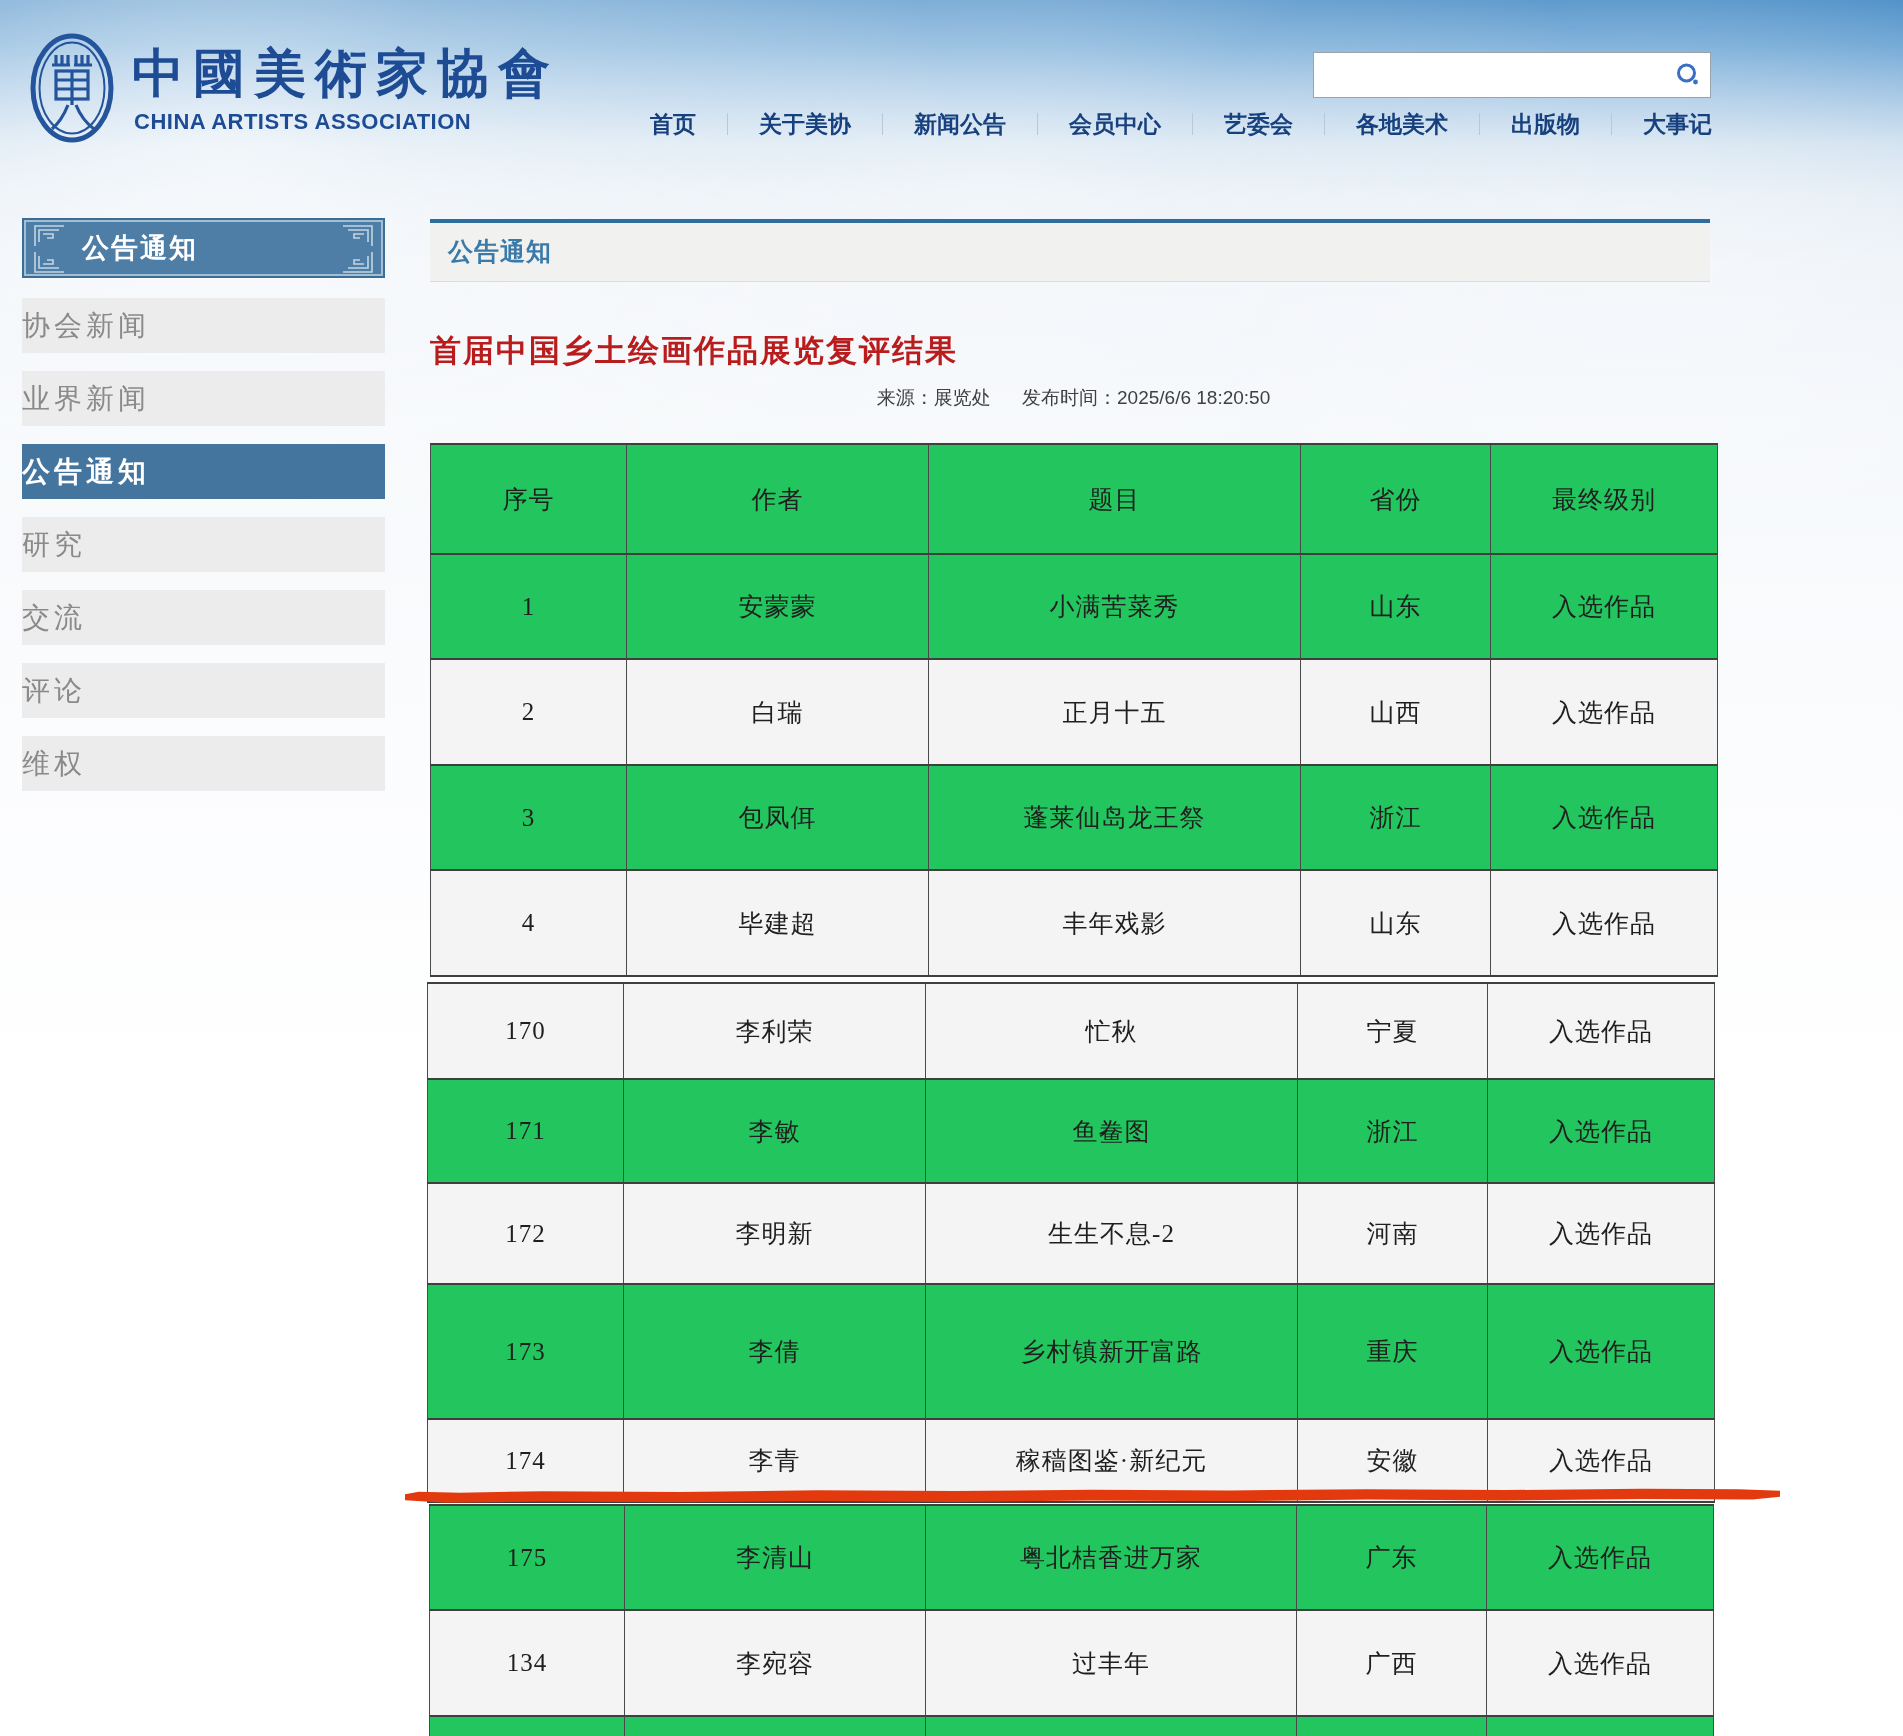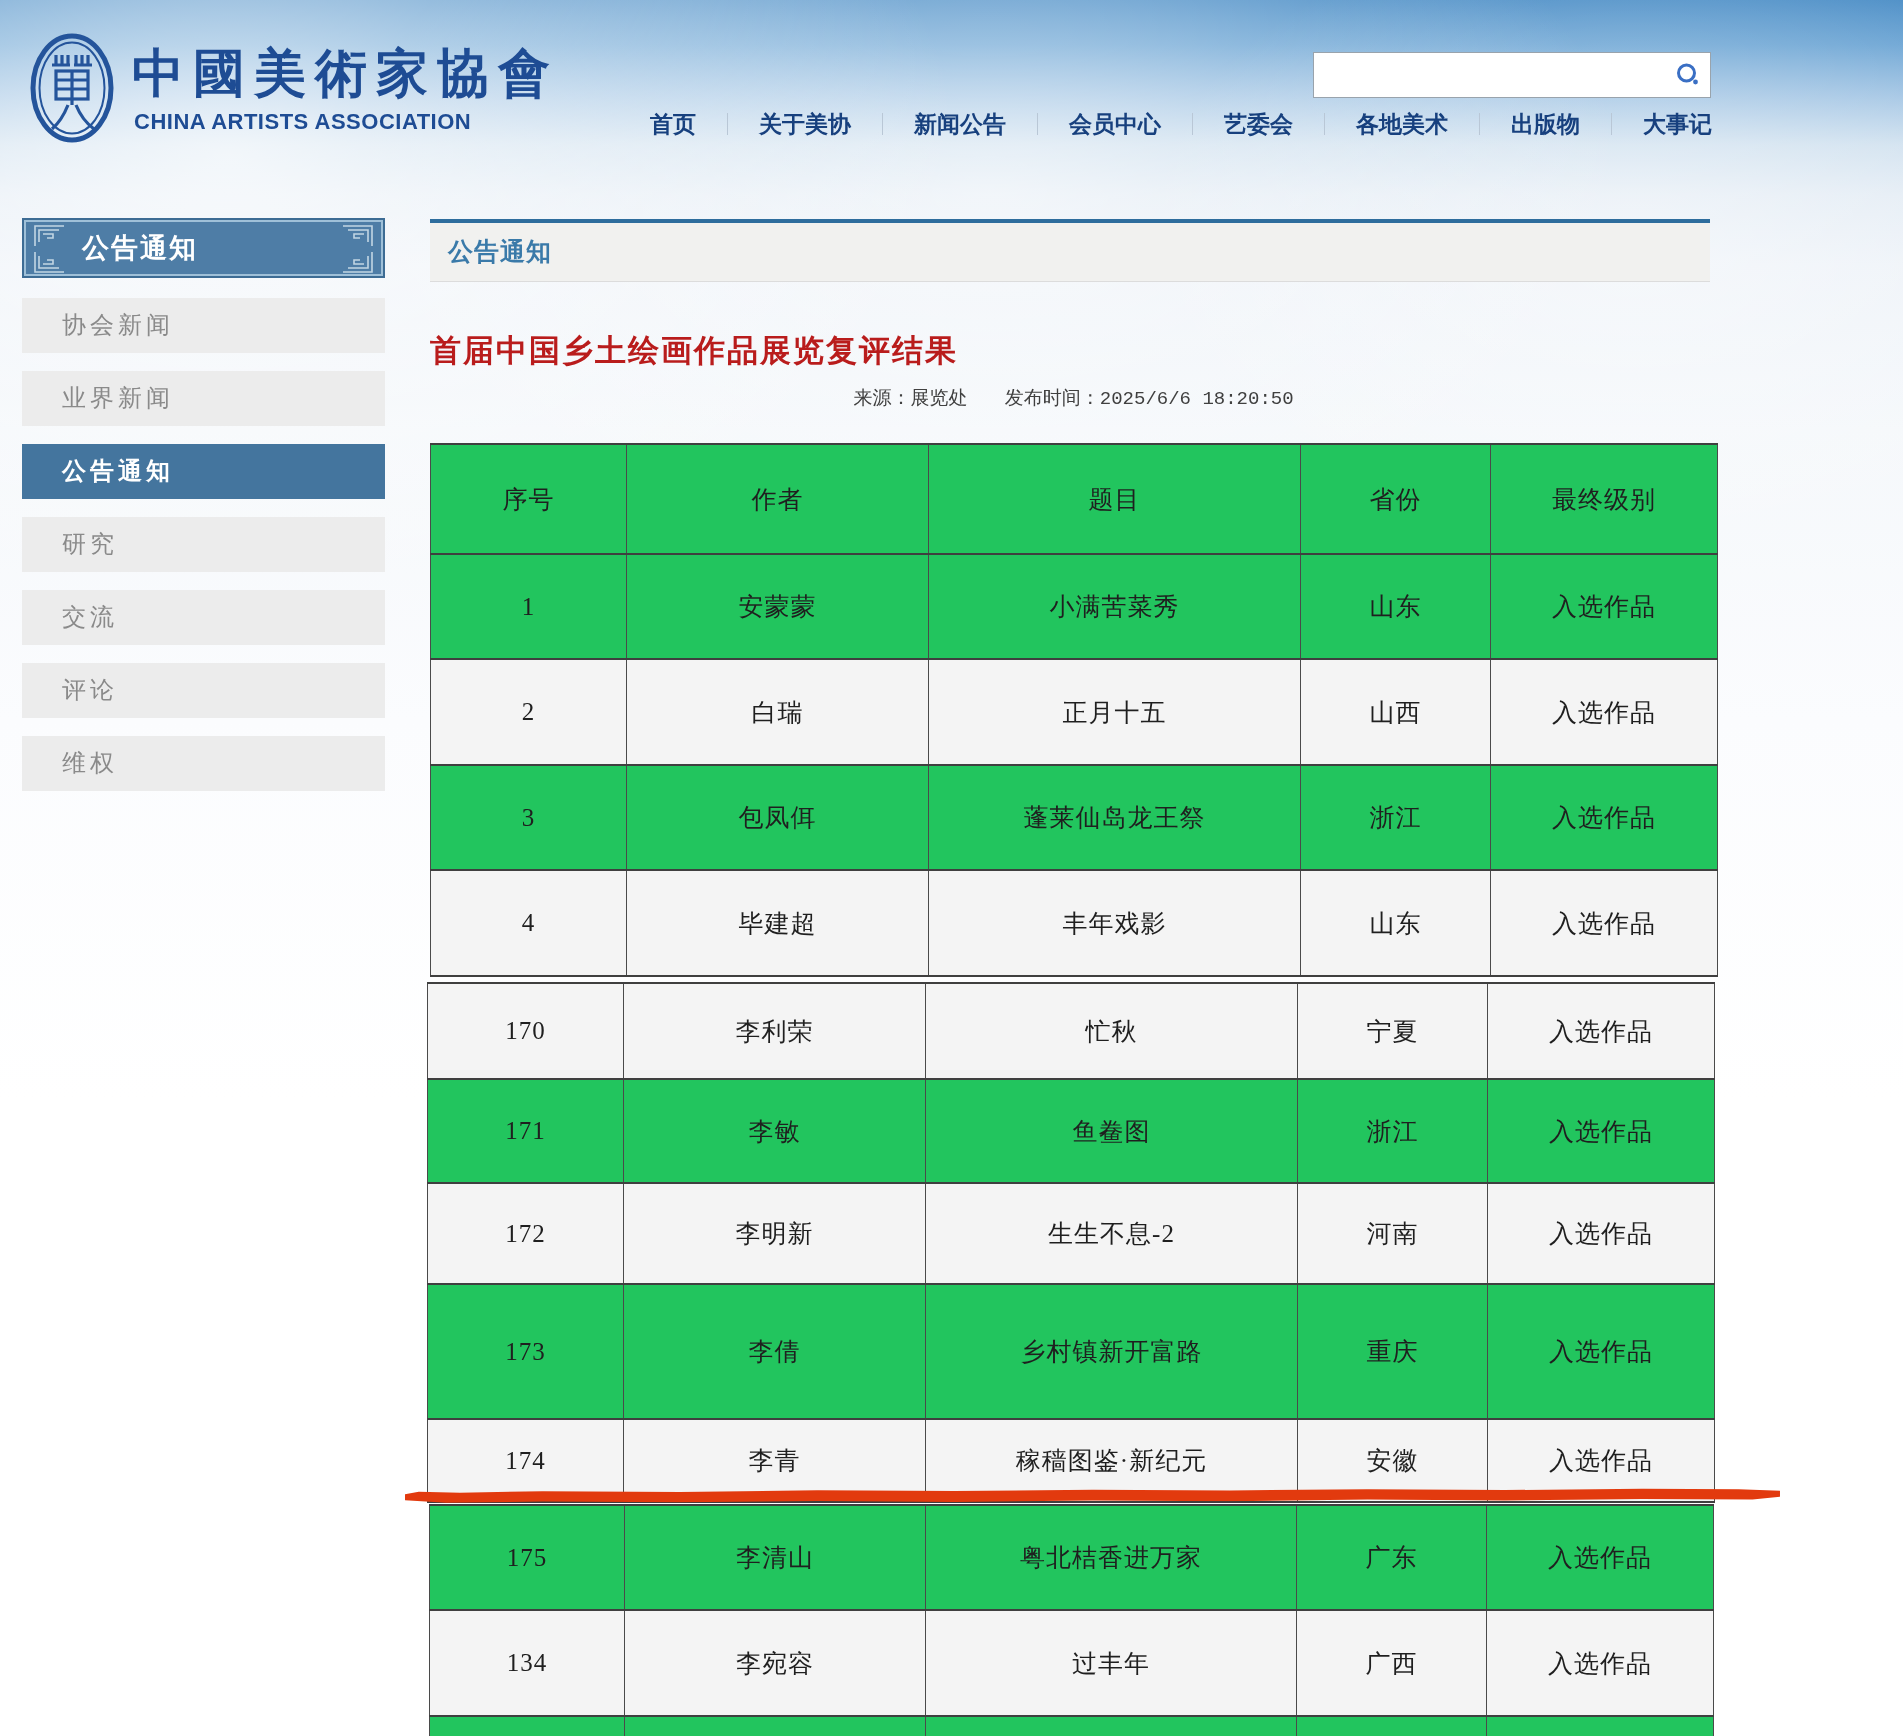--- a/index.html
+++ b/index.html
@@ -54,41 +54,41 @@
     position: relative; height: 60px; background: #4e7da6;
     border: 2px solid #3d6c94; box-shadow: inset 0 0 0 2px #9fc0d8;
     color: #ffffff; font-size: 27px; font-weight: bold;
     line-height: 56px; padding-left: 58px; letter-spacing: 2px;
   }
   .orn { position: absolute; top: 3px; }
   .orn-left { left: 4px; }
   .orn-right { right: 4px; transform: scaleX(-1); }
   .side-item {
     height: 55px; margin-top: 18px; background: #ececec;
-    font-family: "Liberation Serif", serif; font-size: 24px; color: #8a8a8a;
-    line-height: 55px; padding-left: 40px; letter-spacing: 4px; cursor: pointer;
+    font-family: "Liberation Serif", serif; font-size: 28px; color: #8a8a8a;
+    line-height: 55px; letter-spacing: 4px; cursor: pointer;
   }
   .side-item.first { margin-top: 20px; }
   .side-item.active { background: #44759e; color: #ffffff; font-weight: bold; }
 
   
   .section-bar {
     position: absolute; left: 430px; top: 219px; width: 1280px; height: 63px;
     background: #f1f1ef; border-top: 4px solid #2e6d9d; border-bottom: 1px solid #dcdcdc;
     font-size: 25px; font-weight: bold; color: #3a7aa9;
     line-height: 57px; padding-left: 18px; letter-spacing: 1px;
   }
   .article-title {
     position: absolute; left: 430px; top: 330px; width: 1287px;
     text-align: left; font-family: "Liberation Serif", serif;
     font-size: 31px; font-weight: bold; color: #b91c1c; letter-spacing: 2px;
   }
   .article-meta {
     position: absolute; left: 430px; top: 385px; width: 1287px;
-    text-align: center; font-family: Liberation Mono, monospace;
+    text-align: center; font-family: Liberation Sans, sans-serif;
     font-size: 19px; color: #404040;
   }
   .article-meta .meta-time { margin-left: 26px; }
 
   
   table.results { position: absolute; border-collapse: collapse; table-layout: fixed;
     background: #22c55e; border: 1px solid #0f172a; }
   table.results td, table.results th {
     border-left: 1px solid #4a4a4a; border-right: 1px solid #4a4a4a;
     border-top: 2px solid #3f3f3f; border-bottom: 2px solid #3f3f3f;

